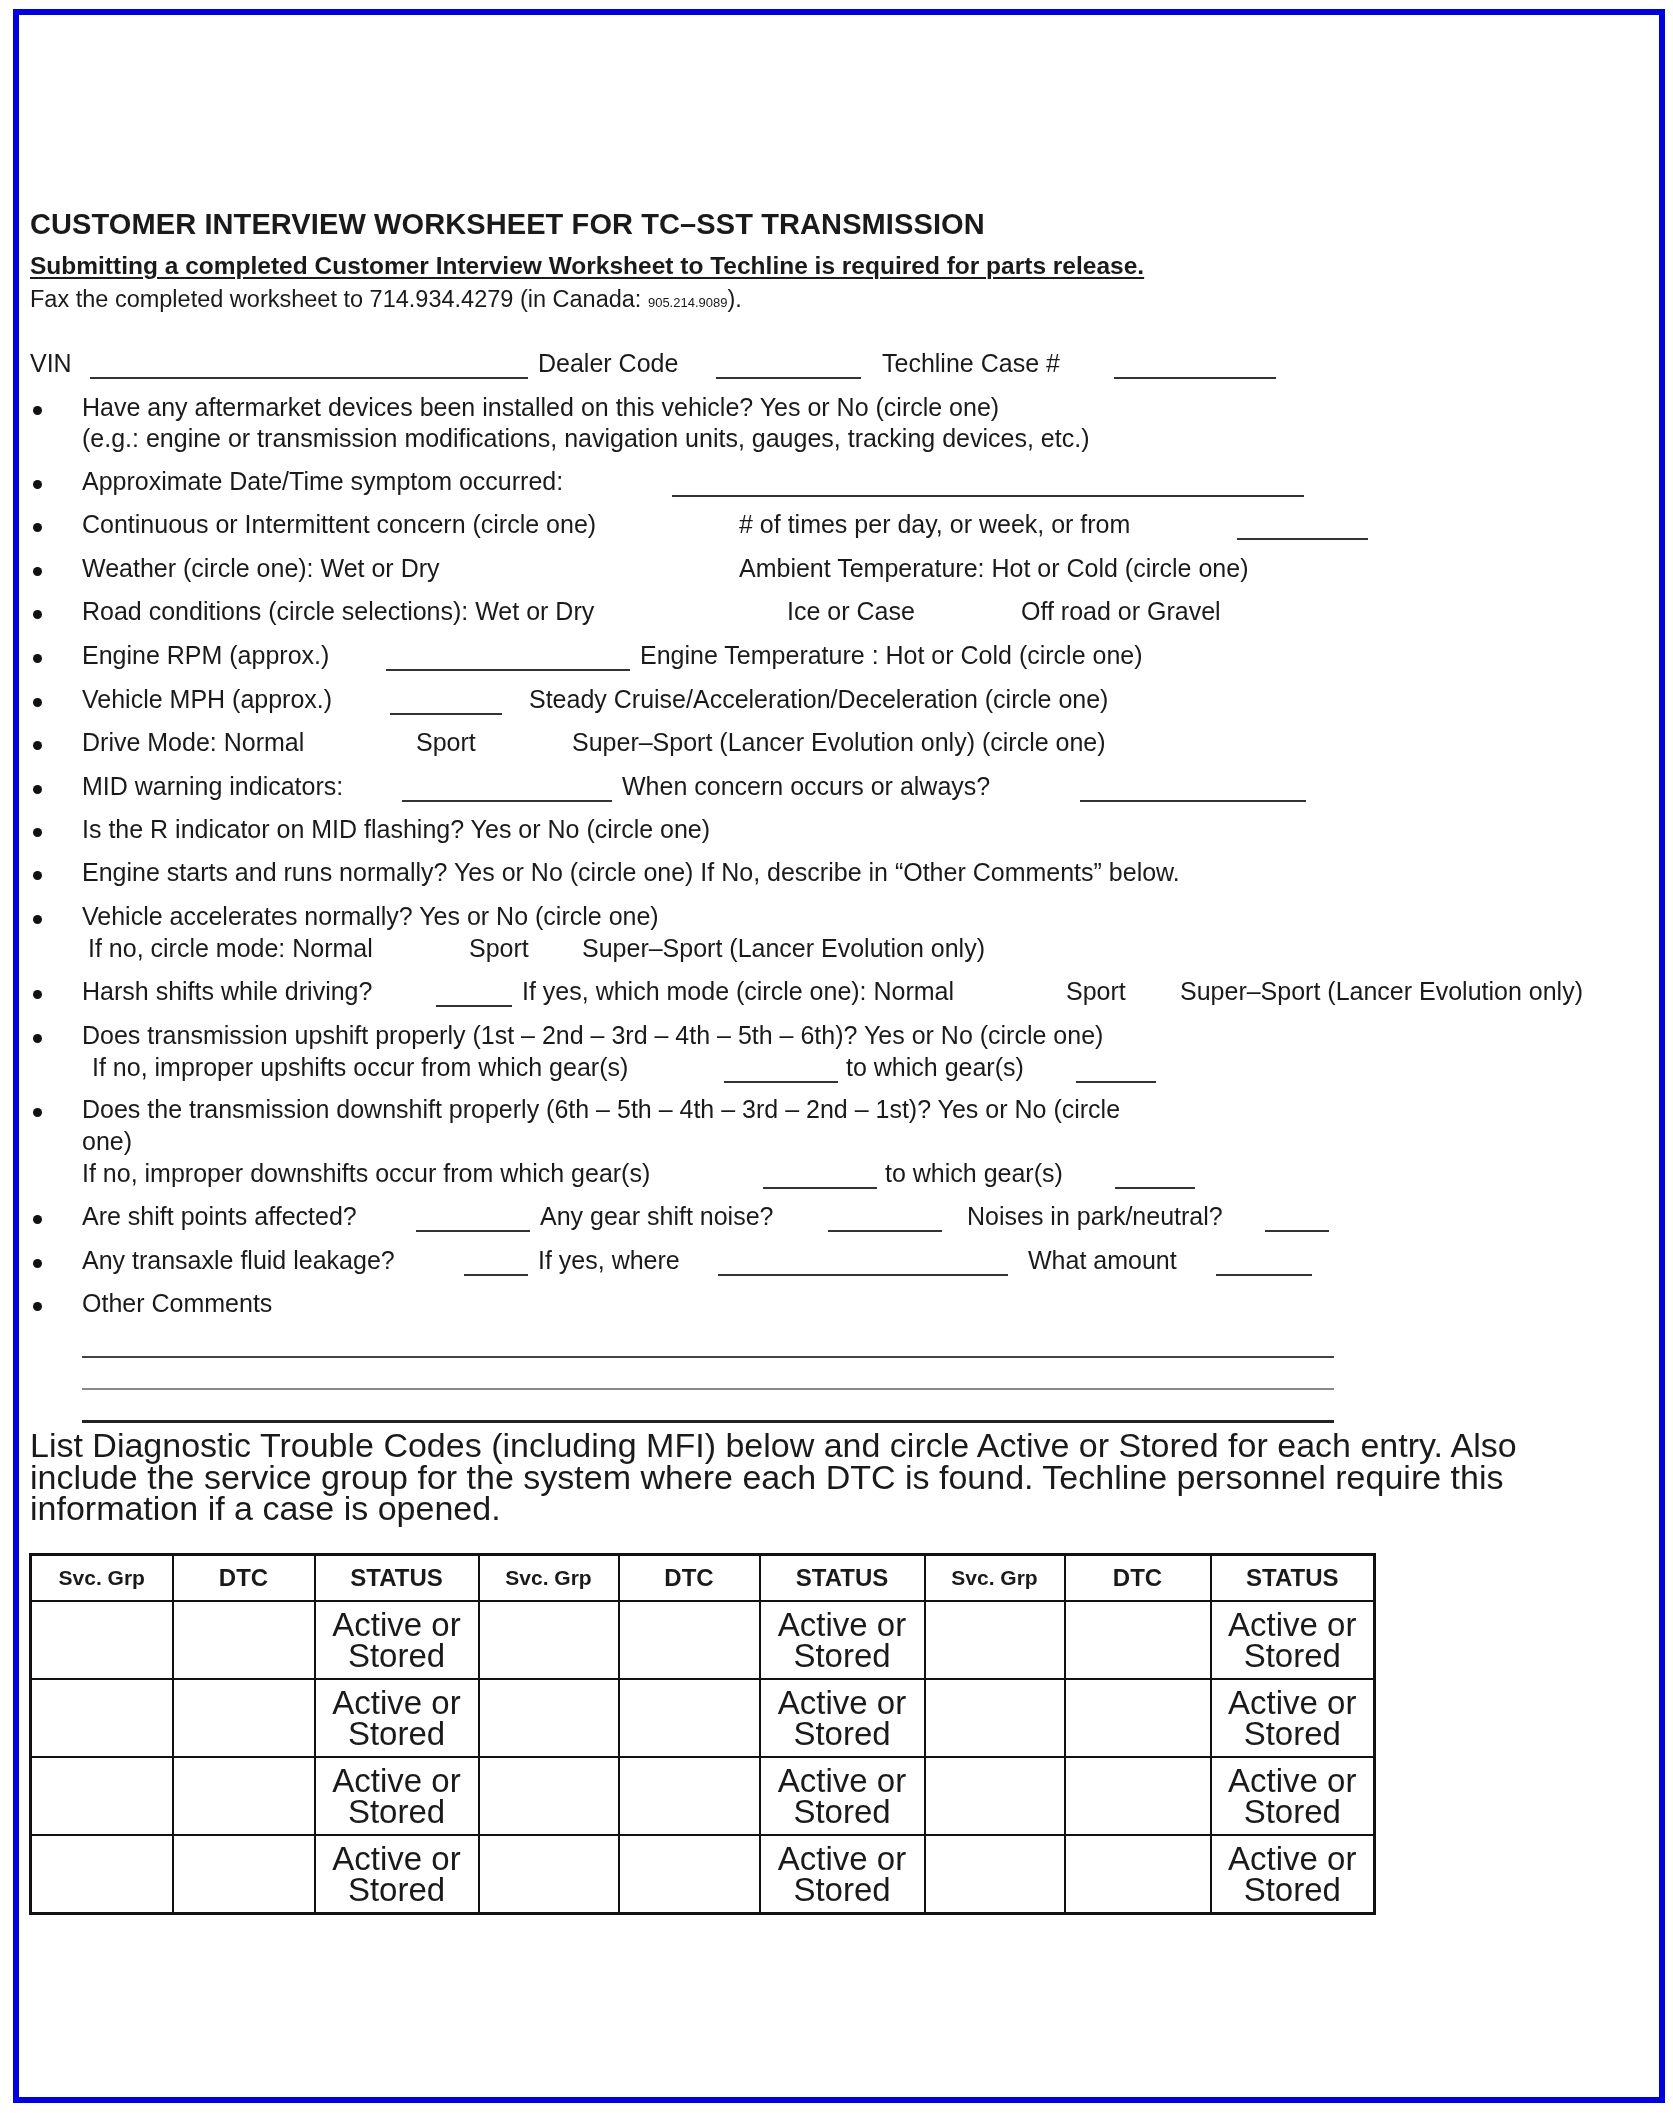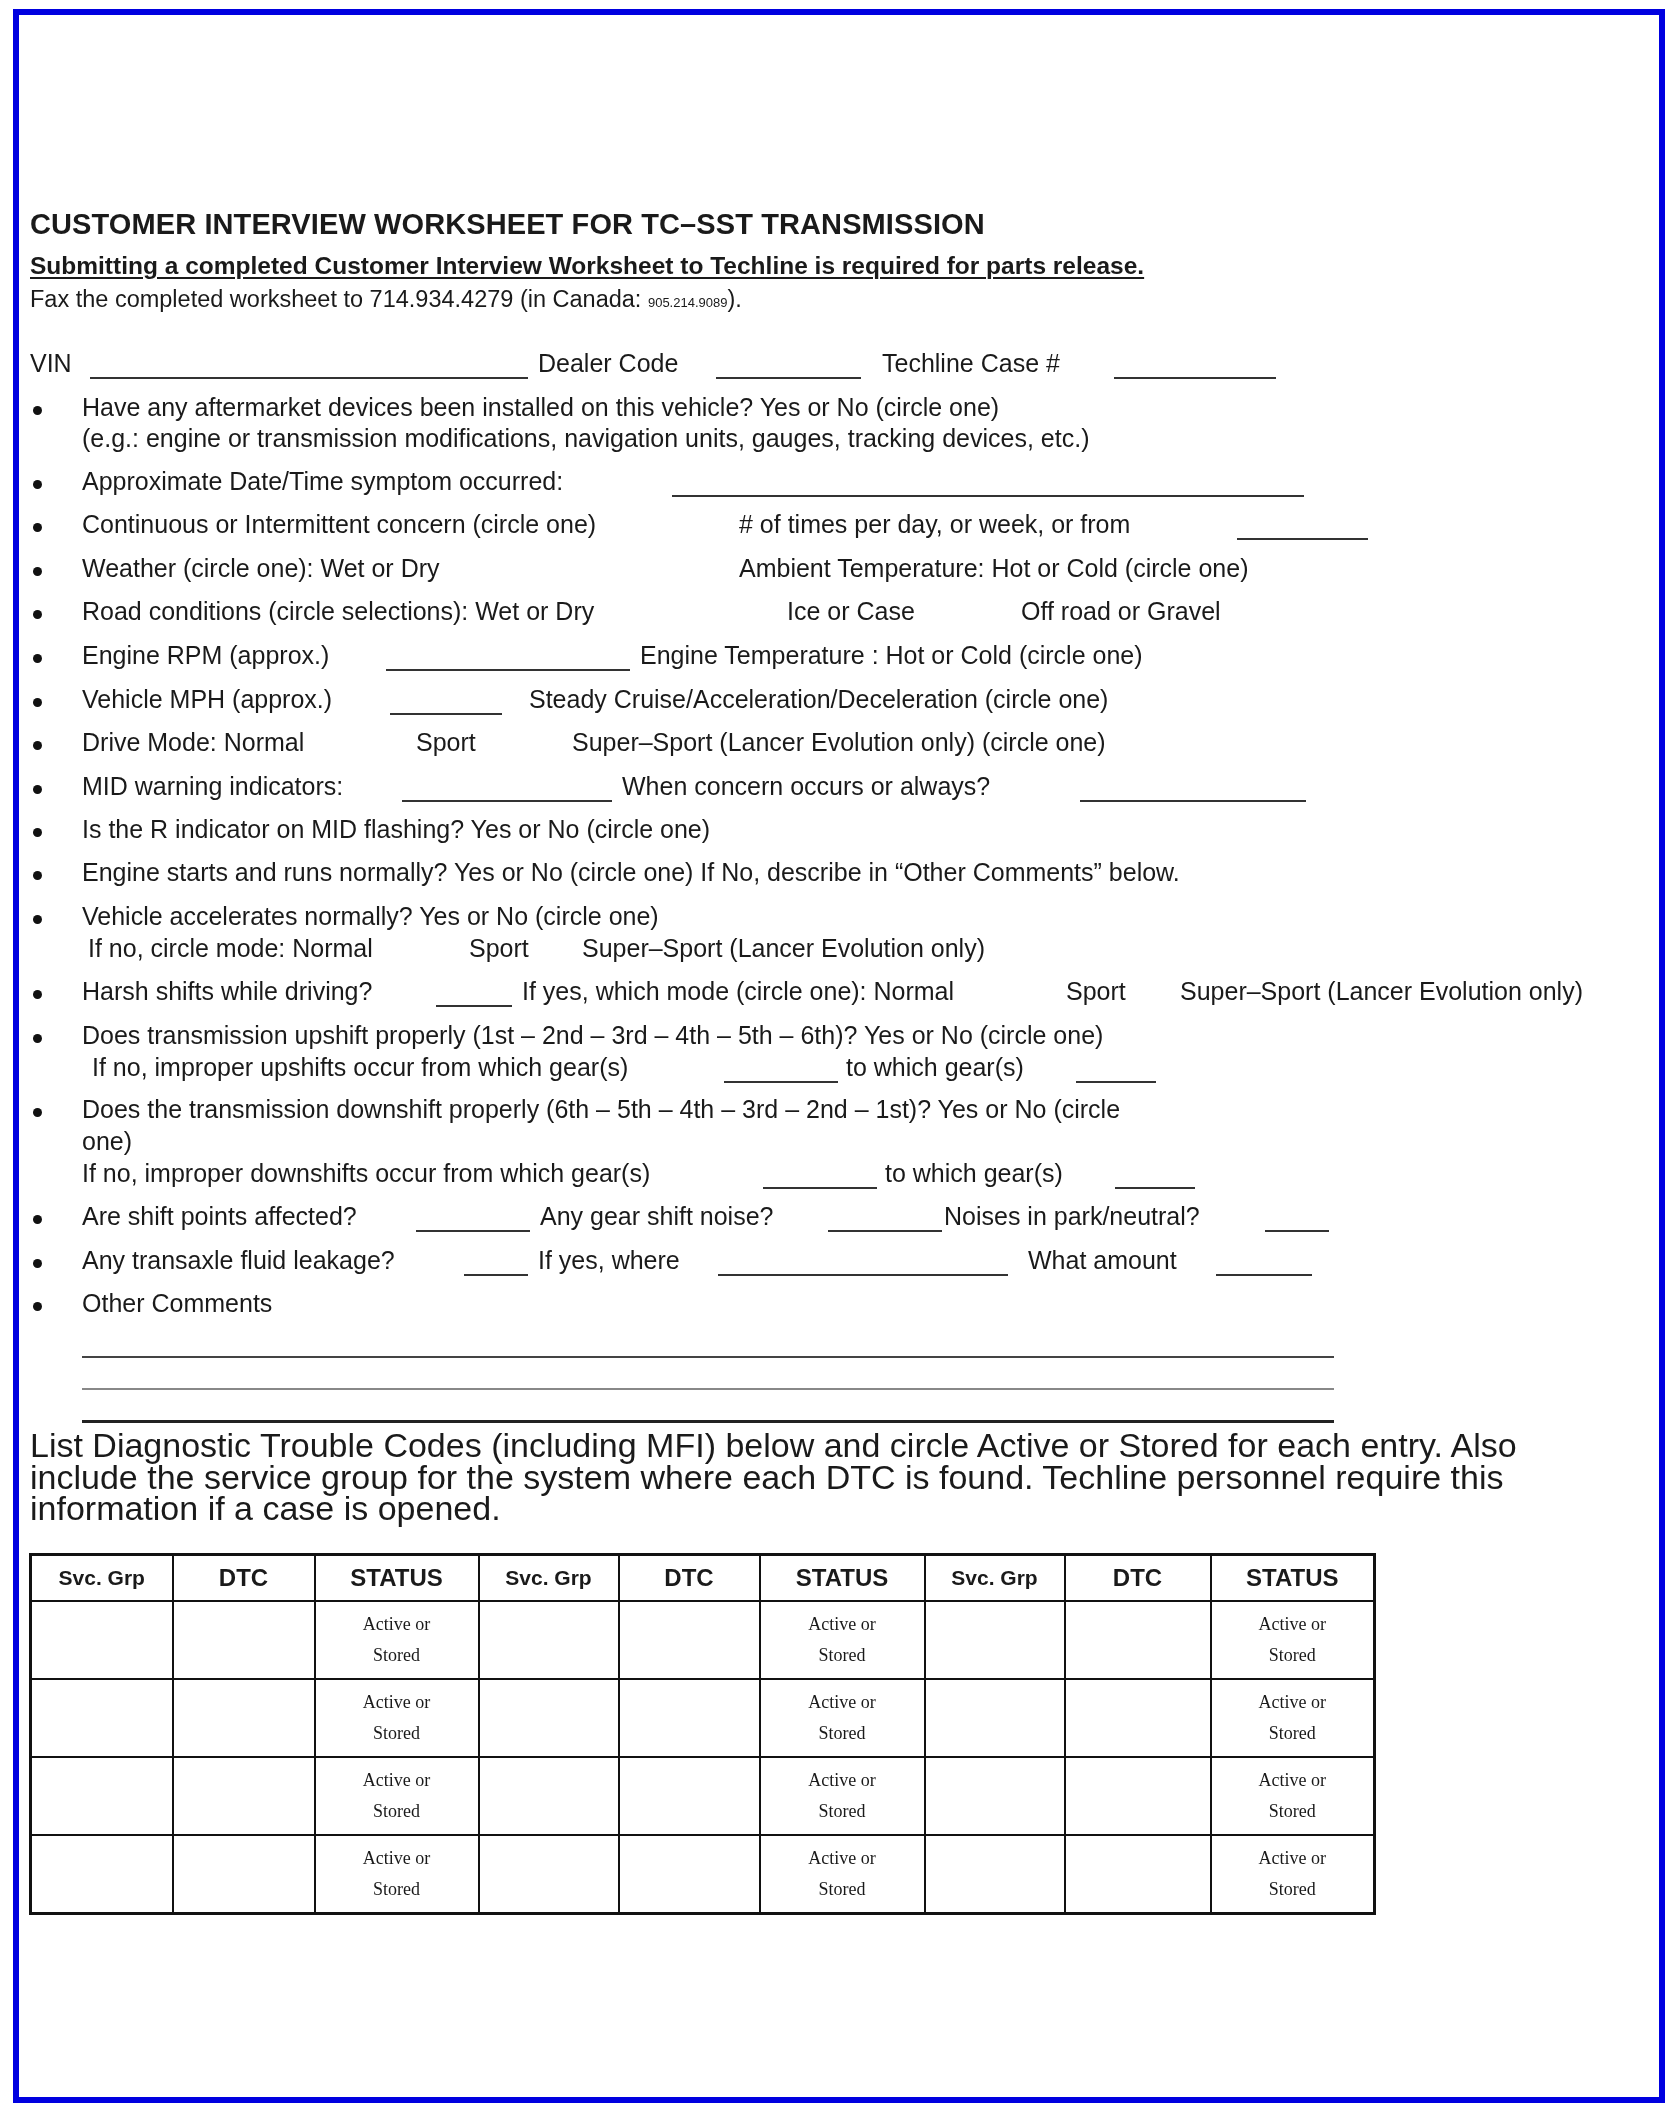--- a/index.html
+++ b/index.html
@@ -17,21 +17,21 @@
   .blank { position: absolute; border-bottom: 2px solid #333; height: 28px; }
   .bullet { position: absolute; left: 33px; width: 9px; height: 9px; border-radius: 50%; background: #111; }
   .comment-line { position: absolute; left: 82px; width: 1252px; border-top: 2px solid #444; }
   .para { position: absolute; left: 30px; top: 1430px; width: 1338px; font-size: 34px; line-height: 31.5px; text-align: justify; }
   .para-line { display: block; white-space: nowrap; text-align-last: justify; }
   .para-line.last { text-align-last: left; }
   table.dtc { position: absolute; left: 29px; top: 1553px; border-collapse: collapse; border: 3px solid #111; }
   table.dtc th, table.dtc td { border: 2px solid #111; padding: 0; text-align: center; vertical-align: middle; }
   table.dtc th { height: 44px; font-size: 24px; font-weight: bold; }
   table.dtc th.small { font-size: 21px; }
-  table.dtc td { height: 76px; font-size: 18px; line-height: 31px; font-family: Liberation Serif, serif; }
+  table.dtc td { height: 76px; font-size: 33px; line-height: 31px; }
 </style>
 </head>
 <body>
 
 <div class="frame"></div>
 
 <div class="abs title">CUSTOMER INTERVIEW WORKSHEET FOR TC–SST TRANSMISSION</div>
 <div class="abs subtitle">Submitting a completed Customer Interview Worksheet to Techline is required for parts release.</div>
 <div class="abs fax"><span>Fax the completed worksheet to 714.934.4279 (in Canada:  </span><span class="small">905.214.9089</span><span>).</span></div>
 
@@ -160,21 +160,21 @@
   <span style="left:885px">to which gear(s)</span>
   <div class="blank" style="left:1115px;width:80px"></div>
 </div>
 
 <div class="bullet" style="top:1215px"></div>
 <div class="row" style="top:1202px">
   <span style="left:82px">Are shift points affected?</span>
   <div class="blank" style="left:416px;width:114px"></div>
   <span style="left:540px">Any gear shift noise?</span>
   <div class="blank" style="left:828px;width:114px"></div>
-  <span style="left:944px">Noises in park/neutral?</span>
+  <span style="left:967px">Noises in park/neutral?</span>
   <div class="blank" style="left:1265px;width:64px"></div>
 </div>
 
 <div class="bullet" style="top:1259px"></div>
 <div class="row" style="top:1246px">
   <span style="left:82px">Any transaxle fluid leakage?</span>
   <div class="blank" style="left:464px;width:64px"></div>
   <span style="left:538px">If yes, where</span>
   <div class="blank" style="left:718px;width:290px"></div>
   <span style="left:1028px">What amount</span>

